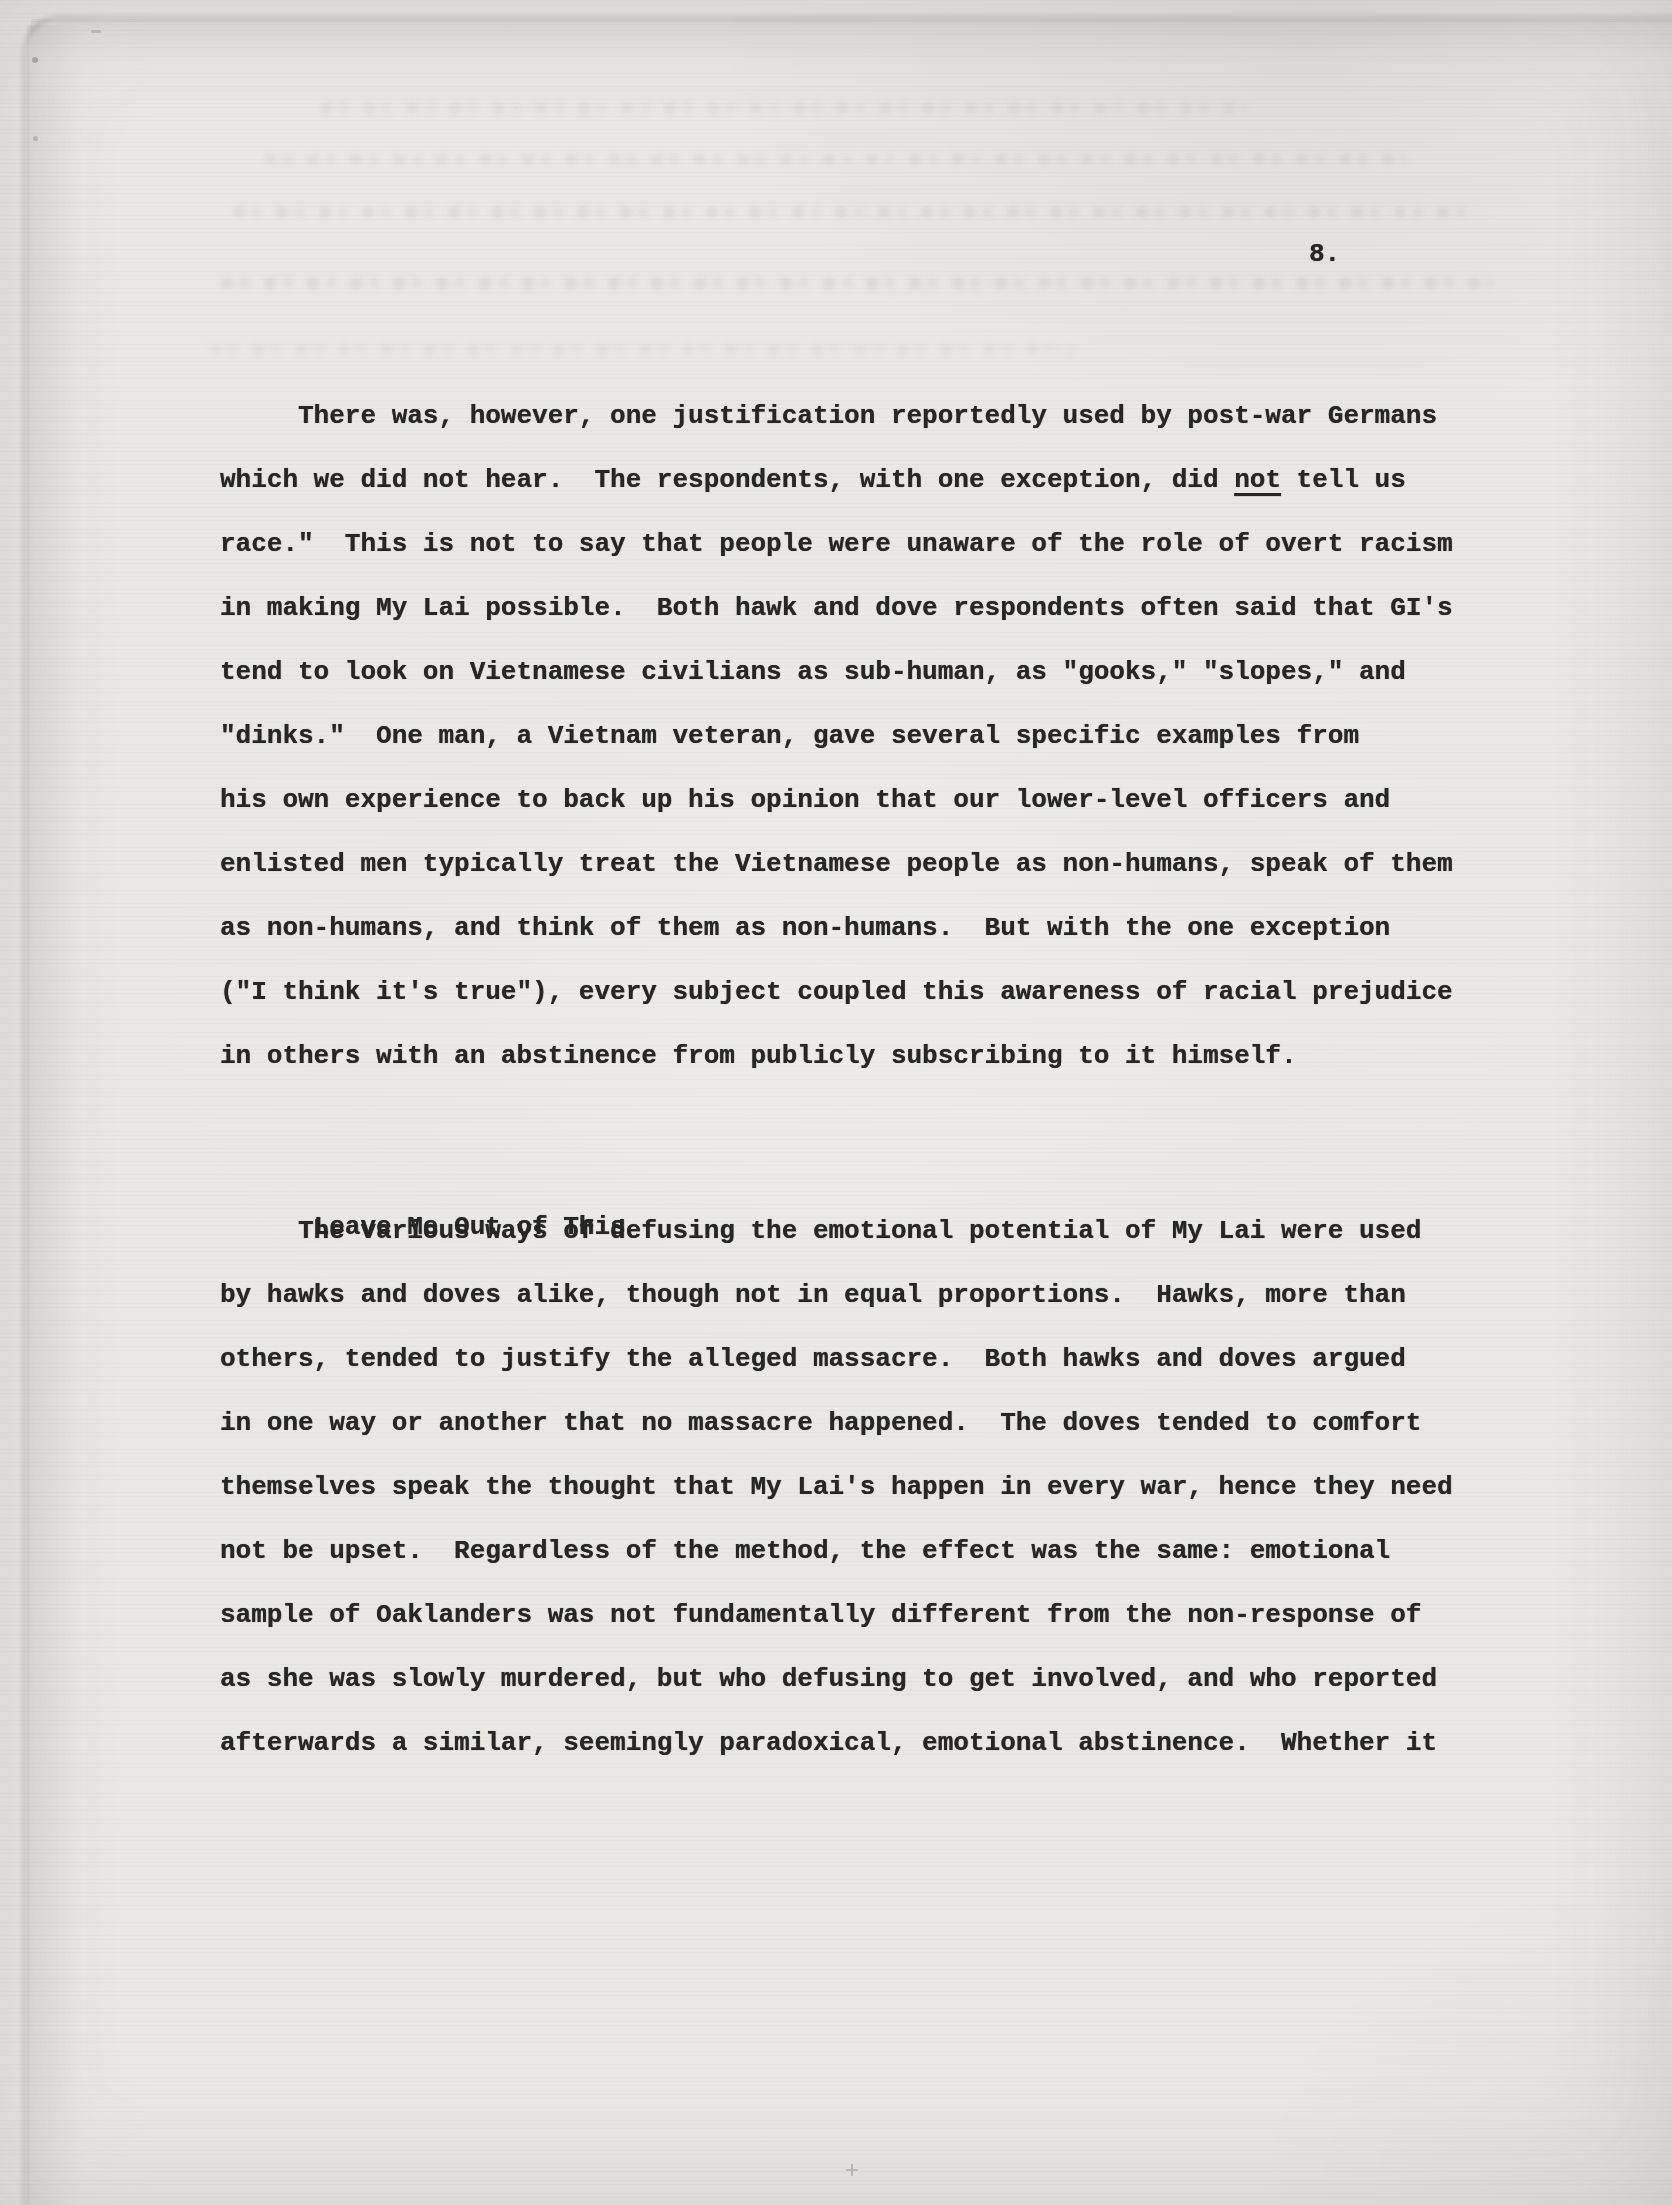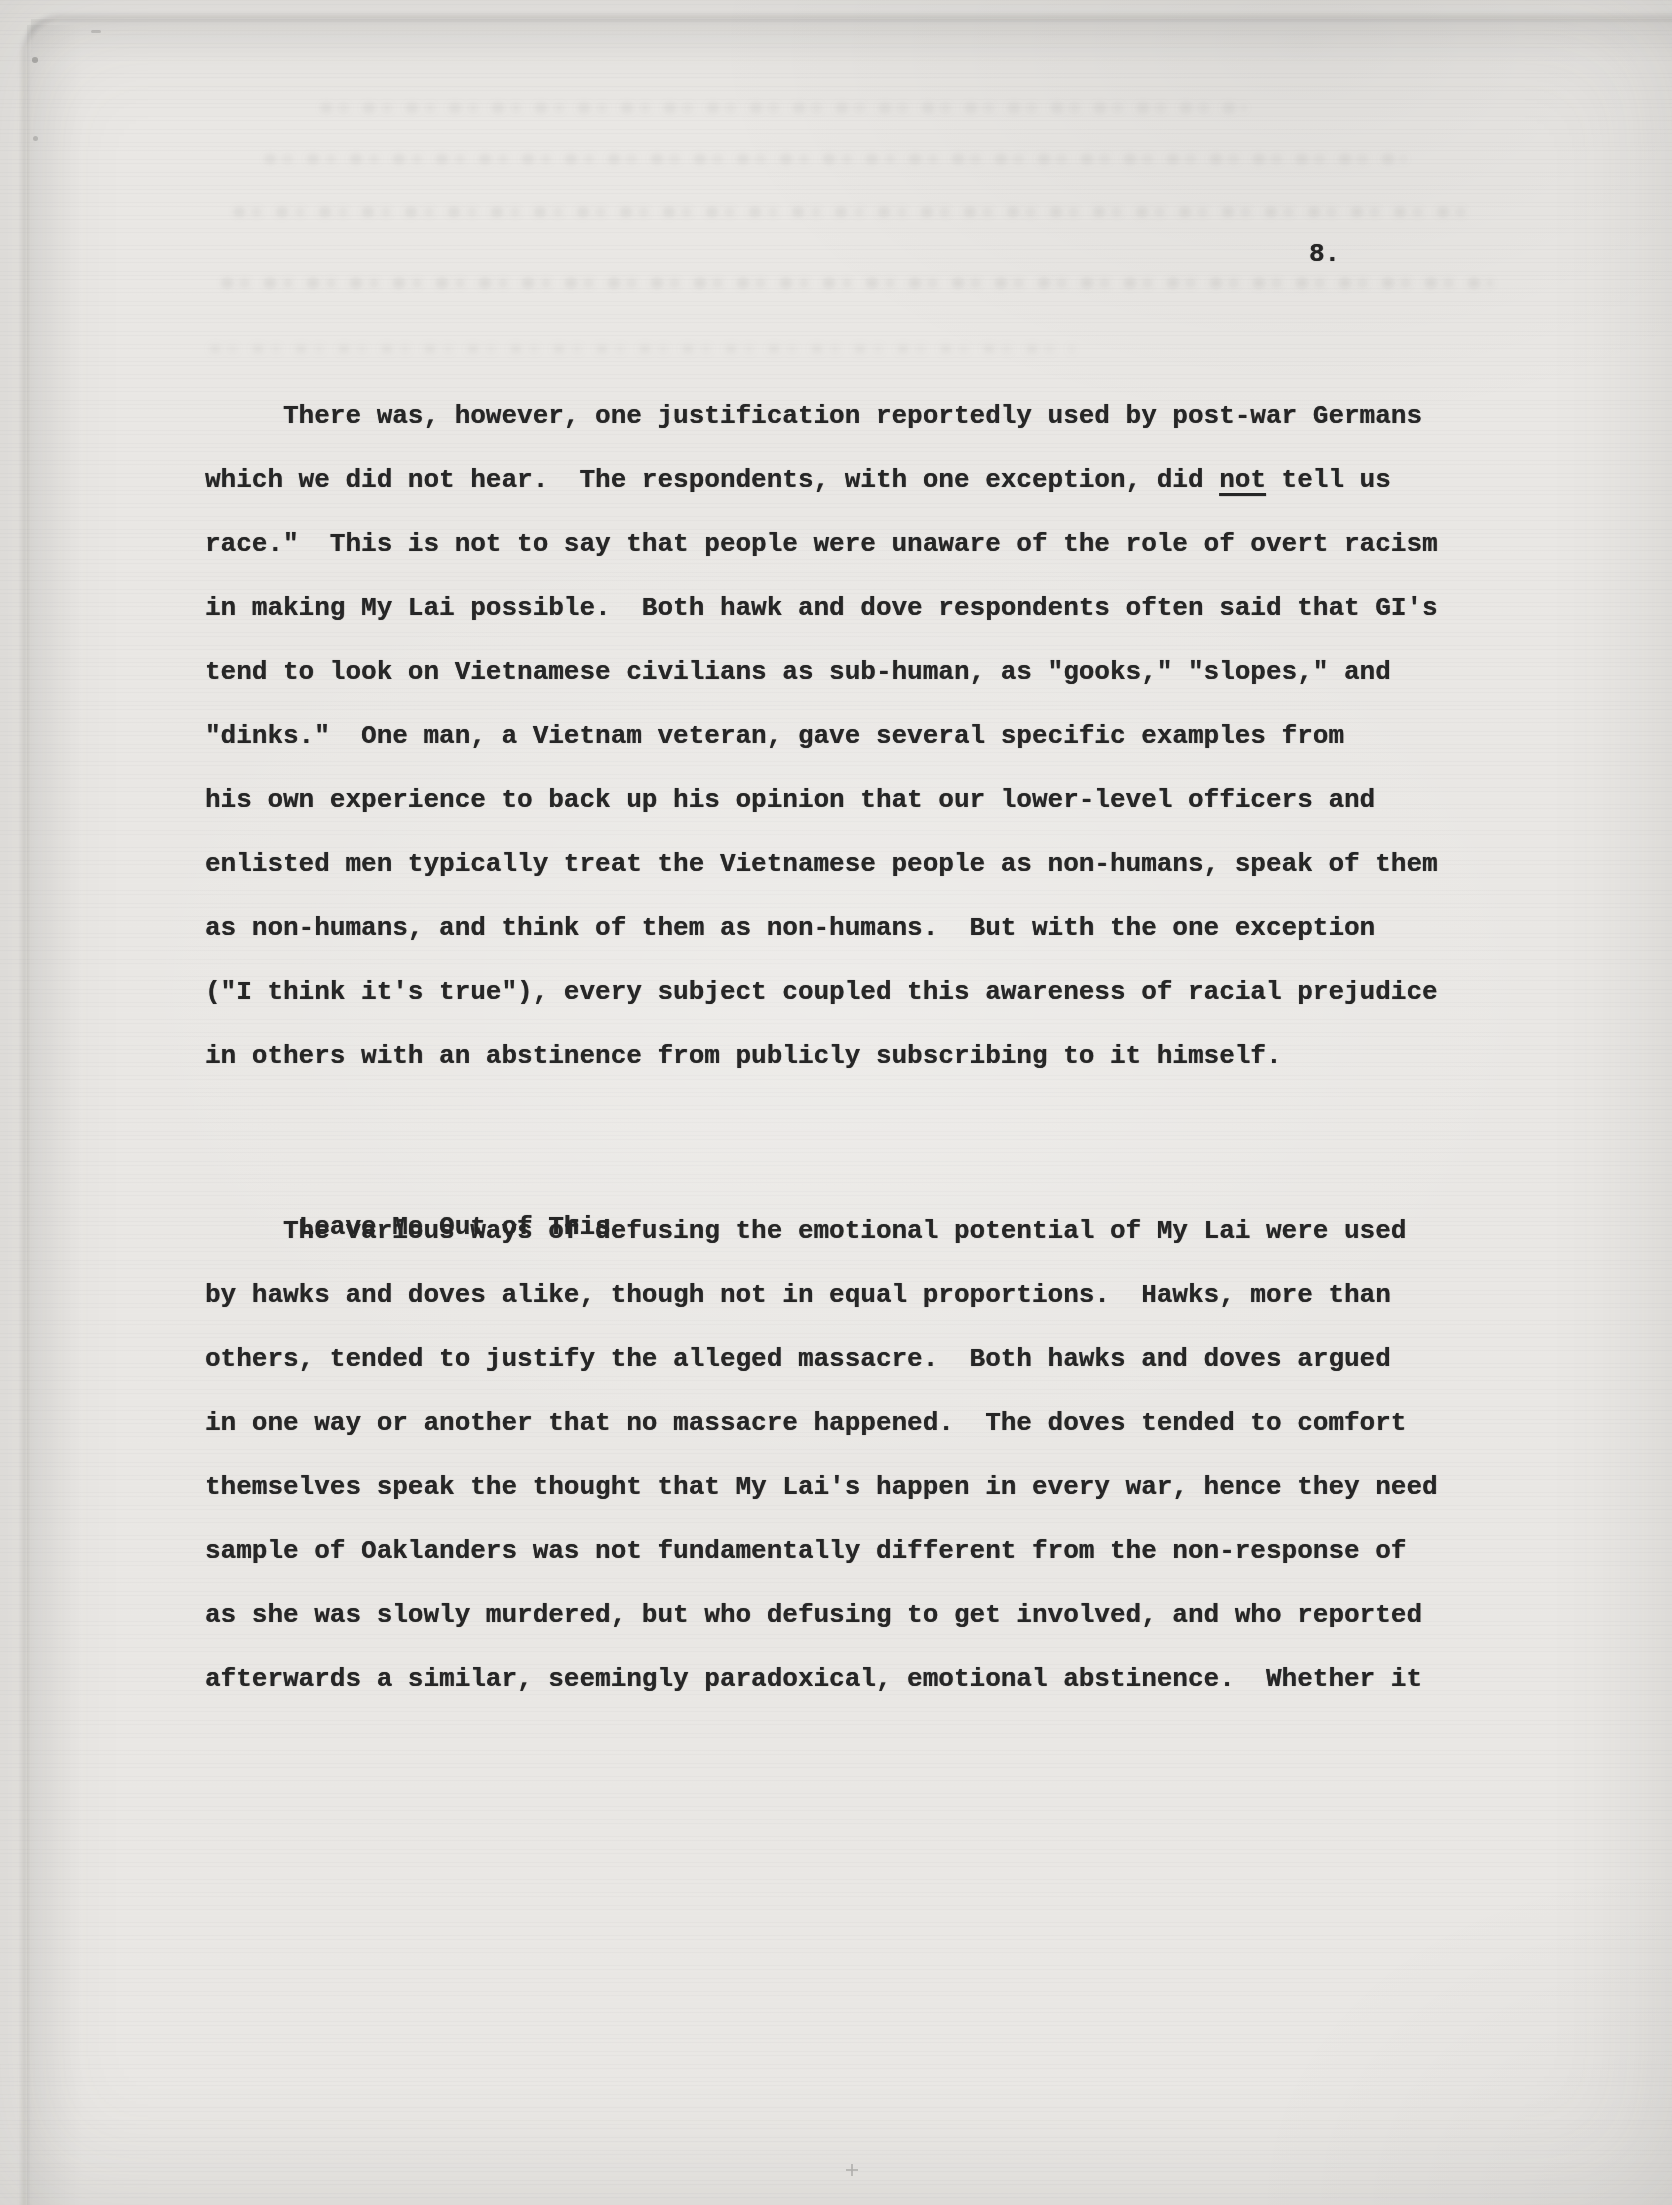--- a/index.html
+++ b/index.html
@@ -94,21 +94,21 @@
   }
   .page-number {
     position: absolute;
     left: 1309px;
     top: 239px;
     line-height: 30px;
     white-space: pre;
   }
   .typescript {
     position: absolute;
-    left: 205px;
+    left: 220px;
     top: 384px;
     width: 1271px;
   }
   .typed-line {
     white-space: pre;
     height: 64px;
     line-height: 64px;
   }
   .typed-line u, .heading {
     text-decoration-thickness: 2.5px;
@@ -158,20 +158,21 @@
       </div>
     <div class="heading-row">
       <span class="heading">Leave Me Out of This</span>
     </div>
     <div class="para para-2">
         <div class="typed-line">     The various ways of defusing the emotional potential of My Lai were used</div>
         <div class="typed-line">by hawks and doves alike, though not in equal proportions.  Hawks, more than</div>
         <div class="typed-line">others, tended to justify the alleged massacre.  Both hawks and doves argued</div>
         <div class="typed-line">in one way or another that no massacre happened.  The doves tended to comfort</div>
         <div class="typed-line">themselves speak the thought that My Lai's happen in every war, hence they need</div>
+        <div class="typed-line">not be upset.  Regardless of the method, the effect was the same: emotional</div>
         <div class="typed-line">sample of Oaklanders was not fundamentally different from the non-response of</div>
         <div class="typed-line">as she was slowly murdered, but who defusing to get involved, and who reported</div>
         <div class="typed-line">afterwards a similar, seemingly paradoxical, emotional abstinence.  Whether it</div>
       </div>
   </div>
 
 </div>
 
 
 </body></html>

